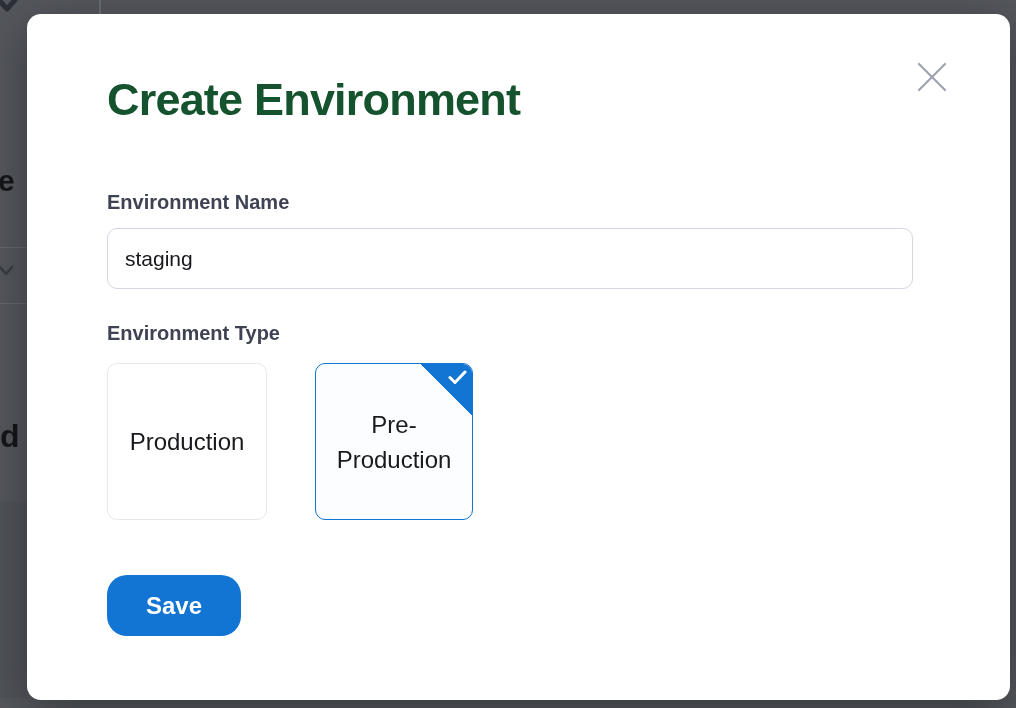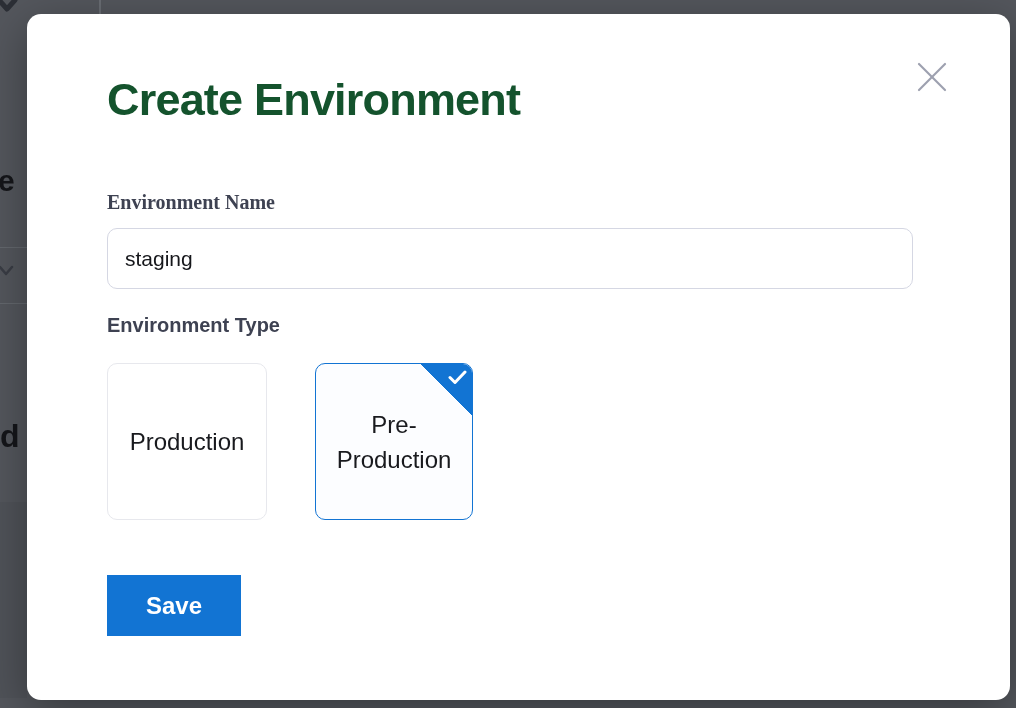--- a/index.html
+++ b/index.html
@@ -37,22 +37,22 @@
     color: #14532d;
     line-height: 52px;
     white-space: nowrap;
   }
   .field-label {
     position: absolute; left: 80px;
     font-size: 20px; font-weight: 600;
     color: #3e4252;
     line-height: 26px;
   }
-  .label-name { top: 175px; font-family: Liberation Serif, serif; }
-  .label-type { top: 298px; text-align: right; }
+  .label-name { top: 175px; }
+  .label-type { top: 306px; text-align: right; }
   .name-input {
     position: absolute; left: 80px; top: 214px;
     width: 806px; height: 61px;
     box-sizing: border-box;
     border: 1px solid #d5d7e3;
     border-radius: 10px;
     background: #ffffff;
     font-family: "Liberation Sans", sans-serif;
     font-size: 21px; color: #16171b;
     padding: 0 8px 0 17px;
@@ -82,21 +82,21 @@
     position: absolute; top: -1px; right: -1px;
     width: 53px; height: 53px;
     background: linear-gradient(to bottom left, #1274d3 50%, transparent 50.5%);
     border-top-right-radius: 9px;
   }
   .corner-check svg { position: absolute; top: 7px; right: 6px; }
   .btn {
     position: absolute; top: 561px;
     height: 61px;
     box-sizing: border-box;
-    border-radius: 0;
+    border-radius: 20px;
     display: flex; align-items: center; justify-content: center;
     font-family: "Liberation Sans", sans-serif;
     font-size: 24px; font-weight: bold;
     cursor: pointer;
   }
   .btn-save {
     left: 80px; width: 134px;
     background: #1274d3; color: #ffffff; border: none;
   }
   .btn-cancel {

